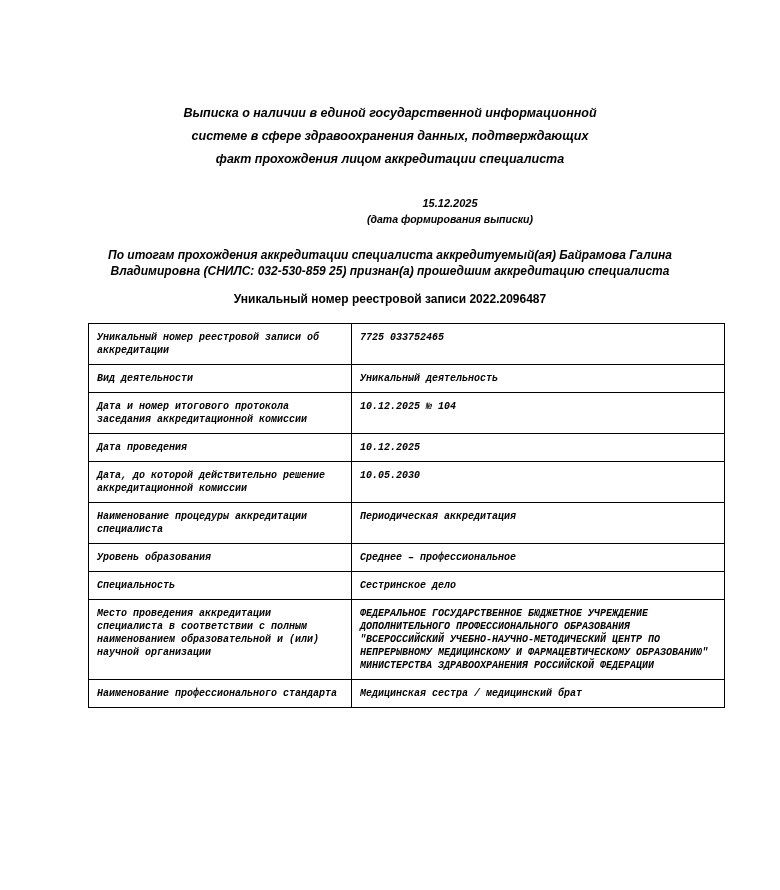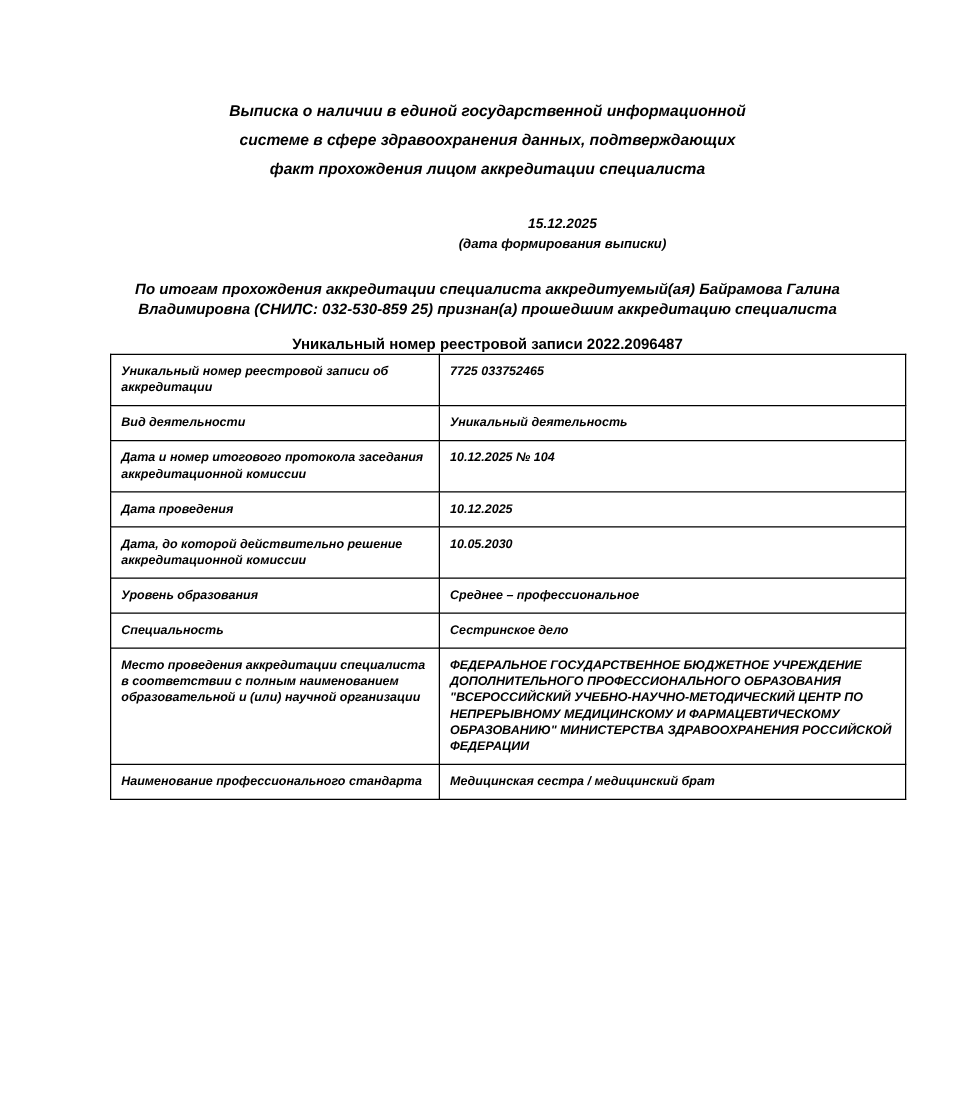--- a/index.html
+++ b/index.html
@@ -17,21 +17,21 @@
   .page {
     position: relative;
     width: 780px;
     height: 890px;
     padding: 0;
     box-sizing: border-box;
   }
   .doc {
     position: absolute;
     left: 88px;
-    top: 78px;
+    top: 102px;
     width: 604px;
   }
   .title {
     font-style: italic;
     font-weight: bold;
     font-size: 12.5px;
     line-height: 23px;
     text-align: center;
     margin: 0 auto;
     width: 430px;
@@ -77,24 +77,25 @@
     padding-bottom: 1px;
   }
   .reg-number {
     margin-top: 12px;
     text-align: center;
     font-weight: bold;
     font-size: 12px;
     line-height: 16px;
   }
   table.info {
-    margin-top: 0;
+    margin-top: 16px;
     border-collapse: collapse;
     width: 604px;
     table-layout: fixed;
+    font-family: Liberation Mono, monospace;
   }
   table.info td {
     border: 1px solid #000000;
     padding: 7px 8px 7px 8px;
     vertical-align: top;
     font-style: italic;
     font-weight: bold;
     font-size: 10px;
     line-height: 13px;
   }
@@ -142,20 +143,24 @@
         </tr>
         <tr>
           <td class="label">Дата проведения</td>
           <td class="value">10.12.2025</td>
         </tr>
         <tr>
           <td class="label">Дата, до которой действительно решение аккредитационной комиссии</td>
           <td class="value">10.05.2030</td>
         </tr>
         <tr>
+          <td class="label">Наименование процедуры аккредитации специалиста</td>
+          <td class="value">Периодическая аккредитация</td>
+        </tr>
+        <tr>
           <td class="label">Уровень образования</td>
           <td class="value">Среднее – профессиональное</td>
         </tr>
         <tr>
           <td class="label">Специальность</td>
           <td class="value">Сестринское дело</td>
         </tr>
         <tr>
           <td class="label">Место проведения аккредитации специалиста в соответствии с полным наименованием образовательной и (или) научной организации</td>
           <td class="value v-multiline">ФЕДЕРАЛЬНОЕ ГОСУДАРСТВЕННОЕ БЮДЖЕТНОЕ УЧРЕЖДЕНИЕ ДОПОЛНИТЕЛЬНОГО ПРОФЕССИОНАЛЬНОГО ОБРАЗОВАНИЯ "ВСЕРОССИЙСКИЙ УЧЕБНО-НАУЧНО-МЕТОДИЧЕСКИЙ ЦЕНТР ПО НЕПРЕРЫВНОМУ МЕДИЦИНСКОМУ И ФАРМАЦЕВТИЧЕСКОМУ ОБРАЗОВАНИЮ" МИНИСТЕРСТВА ЗДРАВООХРАНЕНИЯ РОССИЙСКОЙ ФЕДЕРАЦИИ</td>

